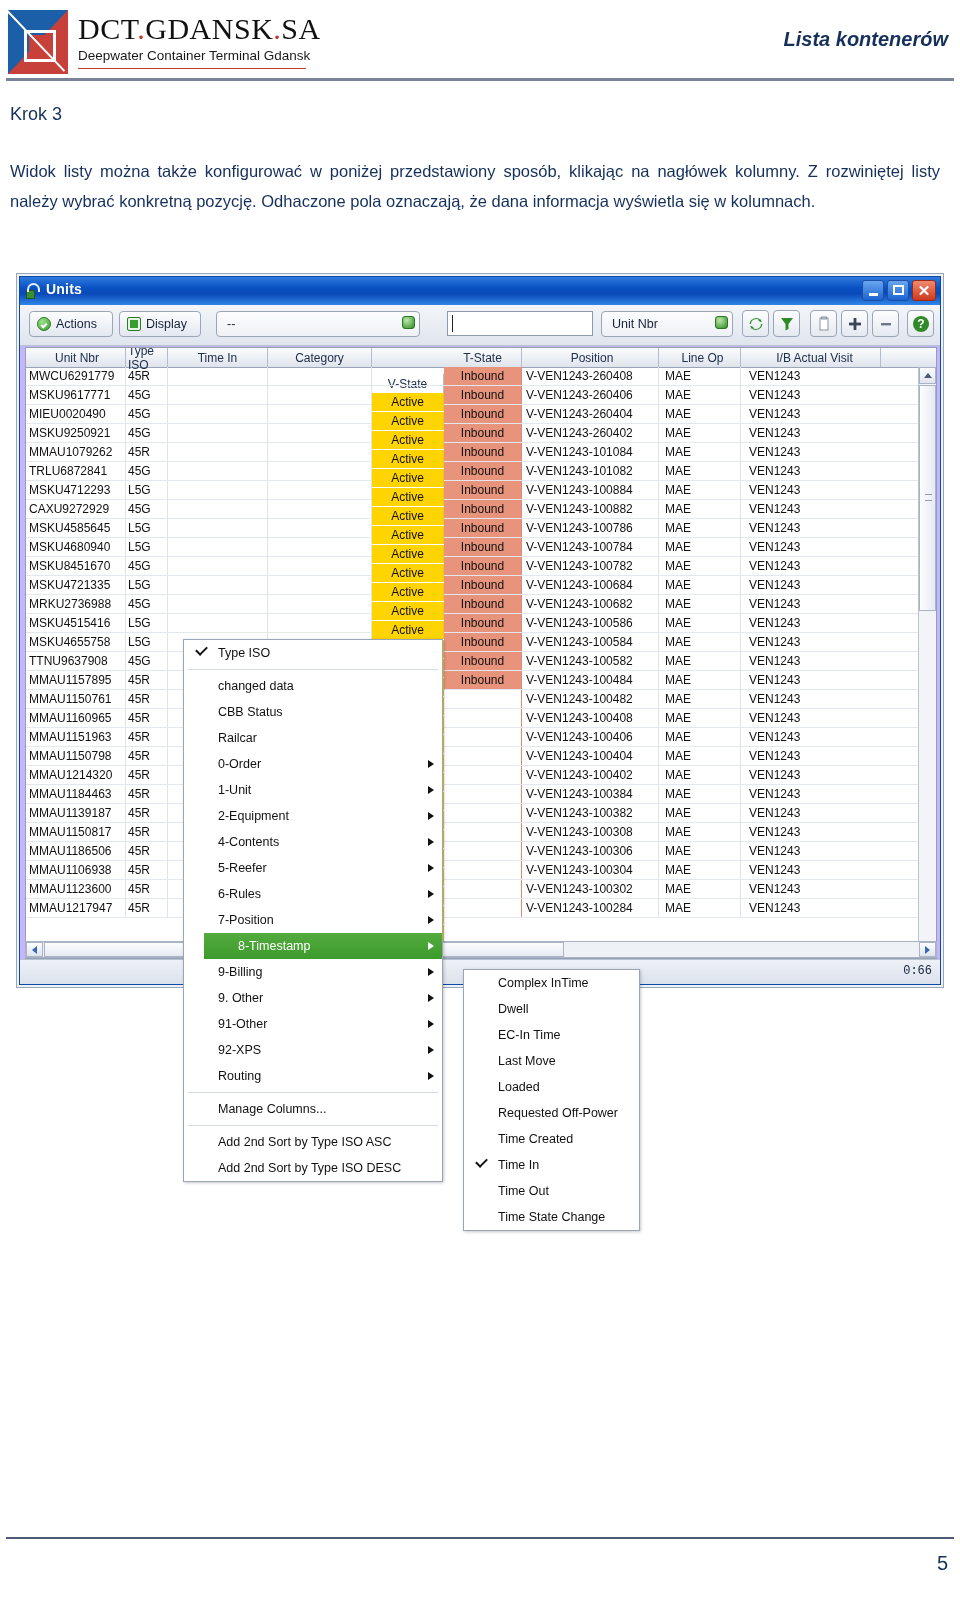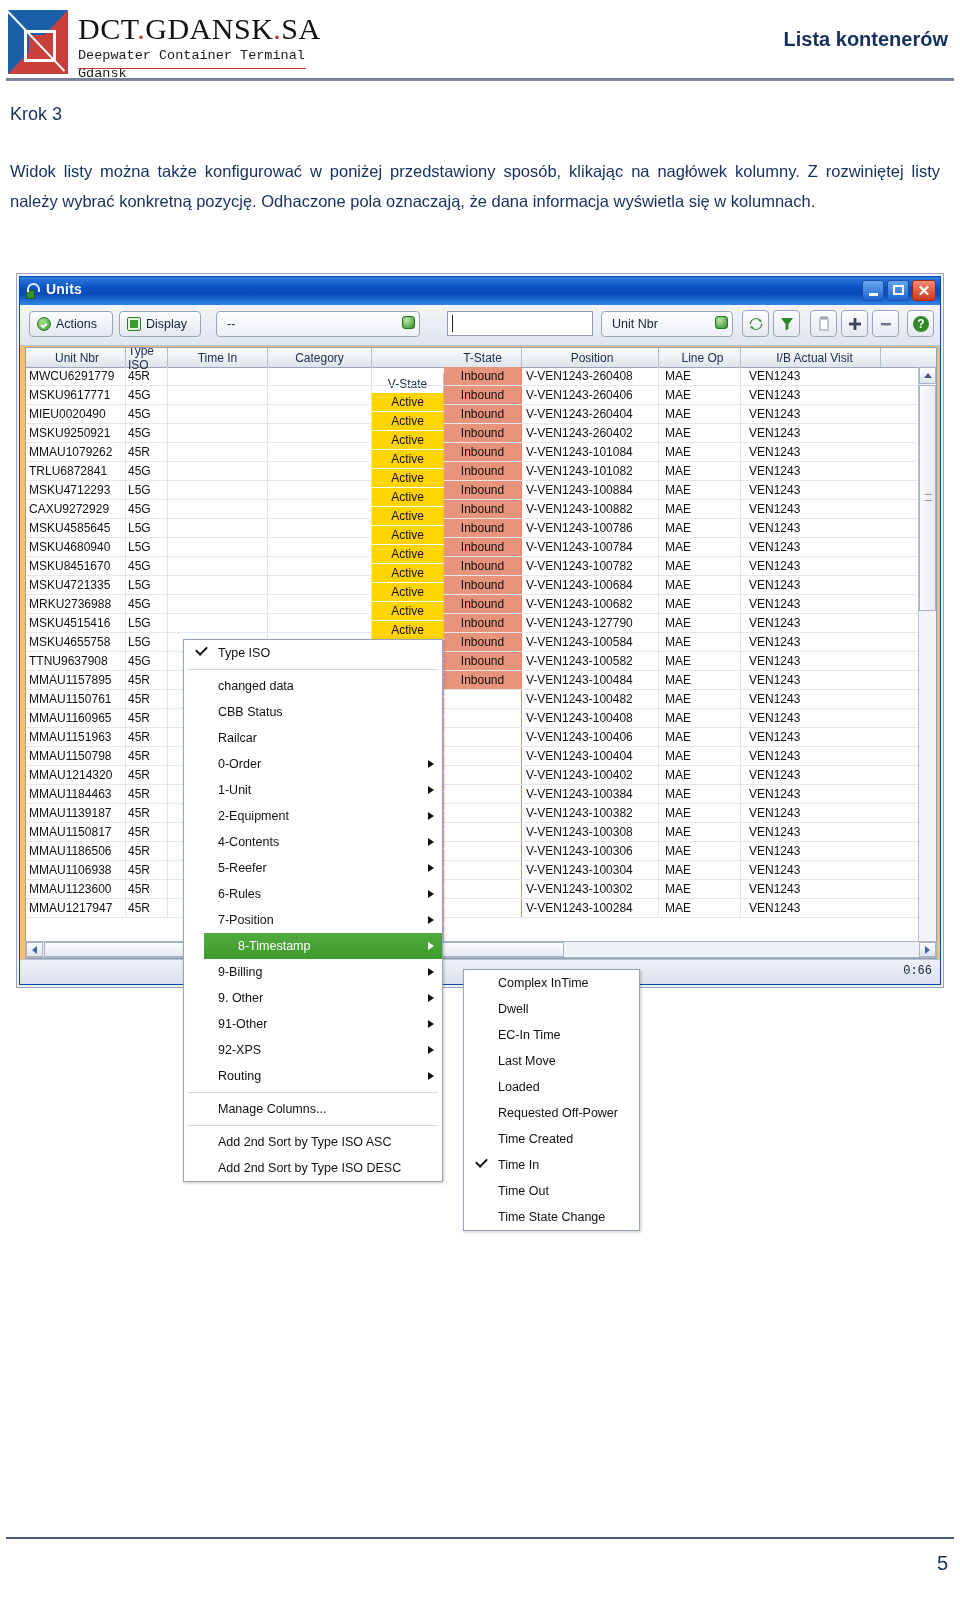--- a/index.html
+++ b/index.html
@@ -15,35 +15,35 @@
   .logo-mark{position:absolute;left:0;top:2px;width:60px;height:64px;background:#c8403a;}
   .logo-mark .tri{position:absolute;left:0;top:0;width:0;height:0;
      border-left:60px solid #1a5fa8;border-bottom:64px solid transparent;}
   .logo-mark .sq{position:absolute;left:16px;top:20px;width:26px;height:26px;border:3px solid #ffffff;}
   .logo-mark .sqin{position:absolute;left:21px;top:25px;width:16px;height:16px;background:#c8403a;}
   .logo-mark .slash{position:absolute;left:-2px;top:-2px;width:86px;height:2px;background:#ffffff;
      transform:rotate(46.5deg);transform-origin:0 0;}
   .logo-text{position:absolute;left:70px;top:4px;}
   .logo-title{font-family:"Liberation Serif",serif;font-weight:normal;font-size:30px;color:#111111;letter-spacing:.5px;line-height:34px;}
   .logo-title .dot{color:#c0392b;}
-  .logo-sub{font-family:Liberation Mono, monospace;font-size:13.5px;color:#1a1a1a;line-height:18px;margin-top:1px;}
+  .logo-sub{font-family:Liberation Sans, sans-serif;font-size:13.5px;color:#1a1a1a;line-height:18px;margin-top:1px;}
   .logo-rule{position:absolute;left:70px;top:60px;width:228px;height:1px;background:#c0392b;}
-  .doc-title{position:absolute;right:12px;top:28px;font-size:20px;font-weight:bold;color:#16305c;}
+  .doc-title{position:absolute;right:12px;top:28px;font-size:20px;font-weight:bold;color:#16305c;font-style:italic;}
   .header-rule{position:absolute;left:6px;top:78px;width:948px;height:3px;background:#7b8398;}
 
   
   .krok{position:absolute;left:10px;top:104px;font-size:18px;color:#16305c;}
   .para{position:absolute;left:10px;top:156px;width:930px;font-size:16.5px;line-height:30px;
         color:#16305c;text-align:justify;}
 
   
   .shot{position:absolute;left:16px;top:273px;width:928px;height:715px;
         border:1px solid #98a6bd;background:#eef1f6;box-sizing:border-box;}
   .win{position:absolute;left:2px;top:2px;width:922px;height:709px;
-       background:#fdba74;border:1px solid #0a49a6;box-sizing:border-box;}
+       background:#c4b5fd;border:1px solid #0a49a6;box-sizing:border-box;}
 
   
   .titlebar{position:absolute;left:0;top:0;width:100%;height:28px;
       background:linear-gradient(#2f7bdd 0%,#0a52c4 38%,#0a49b8 60%,#2f86e8 100%);
       border-bottom:1px solid #08409c;}
   .tb-icon{position:absolute;left:6px;top:6px;width:15px;height:16px;}
   .tb-icon .b{position:absolute;left:0;bottom:0;width:9px;height:9px;background:#3a8f36;border:1px solid #1d5a1c;box-sizing:border-box;}
   .tb-icon .arc{position:absolute;left:1px;top:0;width:13px;height:9px;border:2px solid #e9eef8;border-bottom:none;border-radius:7px 7px 0 0;box-sizing:border-box;}
   .tb-title{position:absolute;left:26px;top:4px;font-size:14px;font-weight:bold;color:#ffffff;letter-spacing:.2px;}
   .wbtns{position:absolute;right:4px;top:3px;display:flex;gap:3px;}
@@ -404,21 +404,21 @@
             <div class="c-lop">MAE</div>
             <div class="c-ibv">VEN1243</div>
           </div>
           <div class="row">
             <div class="c-unit">MSKU4515416</div>
             <div class="c-iso">L5G</div>
             <div class="c-tin"></div>
             <div class="c-cat"></div>
             <div class="c-vs">Active</div>
             <div class="c-ts">Inbound</div>
-            <div class="c-pos">V-VEN1243-127790</div>
+            <div class="c-pos">V-VEN1243-100586</div>
             <div class="c-lop">MAE</div>
             <div class="c-ibv">VEN1243</div>
           </div>
           <div class="row">
             <div class="c-unit">MSKU4655758</div>
             <div class="c-iso">L5G</div>
             <div class="c-tin"></div>
             <div class="c-cat"></div>
             <div class="c-vs">Active</div>
             <div class="c-ts">Inbound</div>

